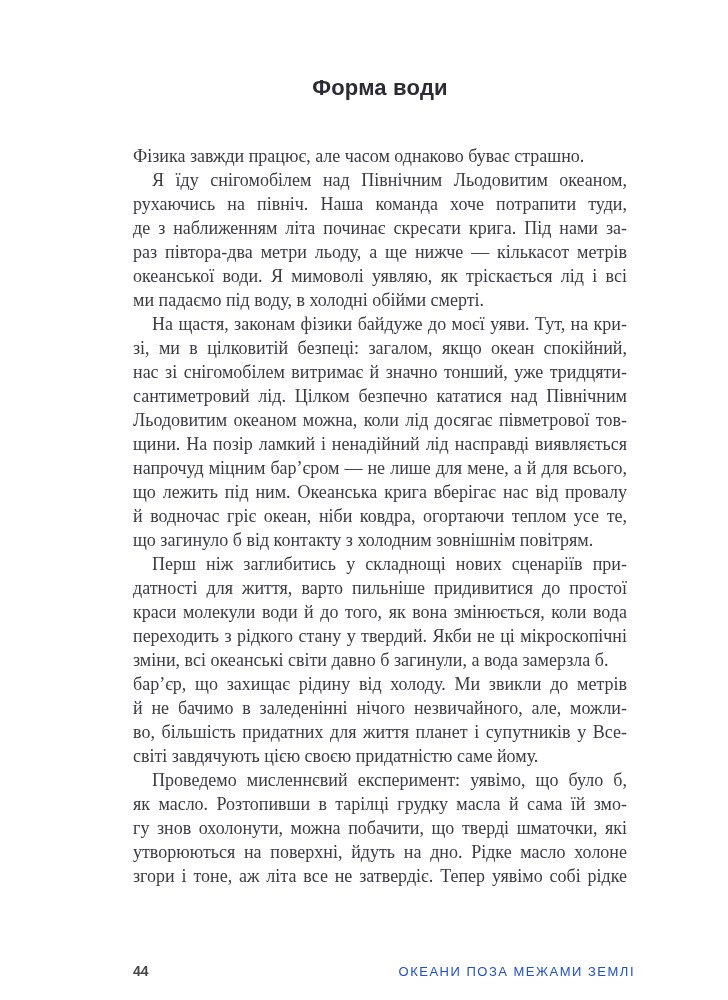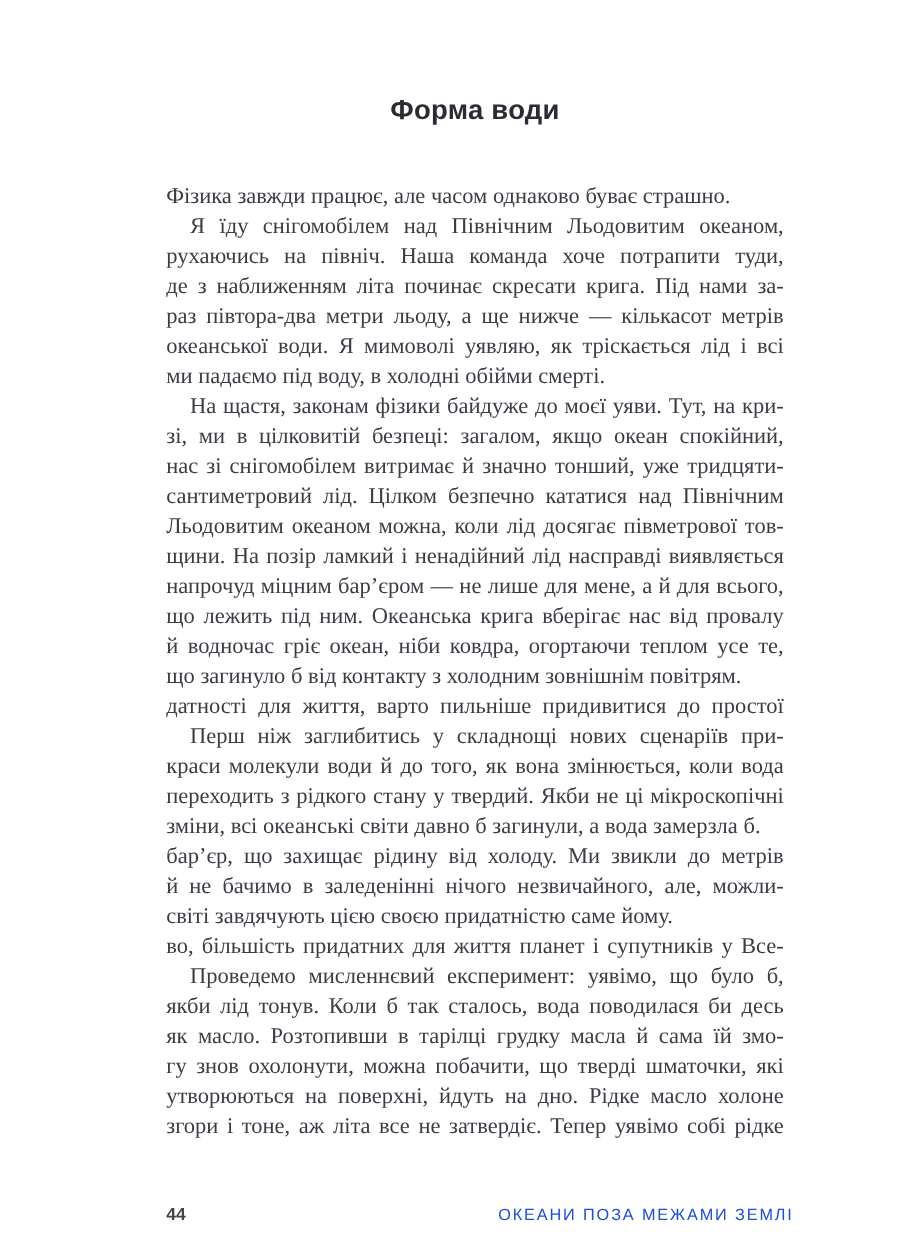--- a/index.html
+++ b/index.html
@@ -93,31 +93,30 @@
       <div class="line indent">На щастя, законам фізики байдуже до моєї уяви. Тут, на кри-</div>
       <div class="line">зі, ми в цілковитій безпеці: загалом, якщо океан спокійний,</div>
       <div class="line">нас зі снігомобілем витримає й значно тонший, уже тридцяти-</div>
       <div class="line">сантиметровий лід. Цілком безпечно кататися над Північним</div>
       <div class="line">Льодовитим океаном можна, коли лід досягає півметрової тов-</div>
       <div class="line">щини. На позір ламкий і ненадійний лід насправді виявляється</div>
       <div class="line">напрочуд міцним бар’єром — не лише для мене, а й для всього,</div>
       <div class="line">що лежить під ним. Океанська крига вберігає нас від провалу</div>
       <div class="line">й водночас гріє океан, ніби ковдра, огортаючи теплом усе те,</div>
       <div class="line last">що загинуло б від контакту з холодним зовнішнім повітрям.</div>
+      <div class="line indent">Перш ніж заглибитись у складнощі нових сценаріїв при-</div>
       <div class="line">датності для життя, варто пильніше придивитися до простої</div>
-      <div class="line indent">Перш ніж заглибитись у складнощі нових сценаріїв при-</div>
       <div class="line">краси молекули води й до того, як вона змінюється, коли вода</div>
       <div class="line">переходить з рідкого стану у твердий. Якби не ці мікроскопічні</div>
       <div class="line last">зміни, всі океанські світи давно б загинули, а вода замерзла б.</div>
       <div class="line">бар’єр, що захищає рідину від холоду. Ми звикли до метрів</div>
       <div class="line">й не бачимо в заледенінні нічого незвичайного, але, можли-</div>
+      <div class="line">во, більшість придатних для життя планет і супутників у Все-</div>
       <div class="line last">світі завдячують цією своєю придатністю саме йому.</div>
-      <div class="line">во, більшість придатних для життя планет і супутників у Все-</div>
       <div class="line indent">Проведемо мисленнєвий експеримент: уявімо, що було б,</div>
-      <div class="line">якби лід тонув. Коли б так сталось, вода поводилася би десь</div>
       <div class="line">як масло. Розтопивши в тарілці грудку масла й сама їй змо-</div>
       <div class="line">гу знов охолонути, можна побачити, що тверді шматочки, які</div>
       <div class="line">утворюються на поверхні, йдуть на дно. Рідке масло холоне</div>
       <div class="line">згори і тоне, аж літа все не затвердіє. Тепер уявімо собі рідке</div>
     </div>
 
   <div class="footer">
     <span class="page-number">44</span>
     <span class="running-title">ОКЕАНИ ПОЗА МЕЖАМИ ЗЕМЛІ</span>
   </div>

